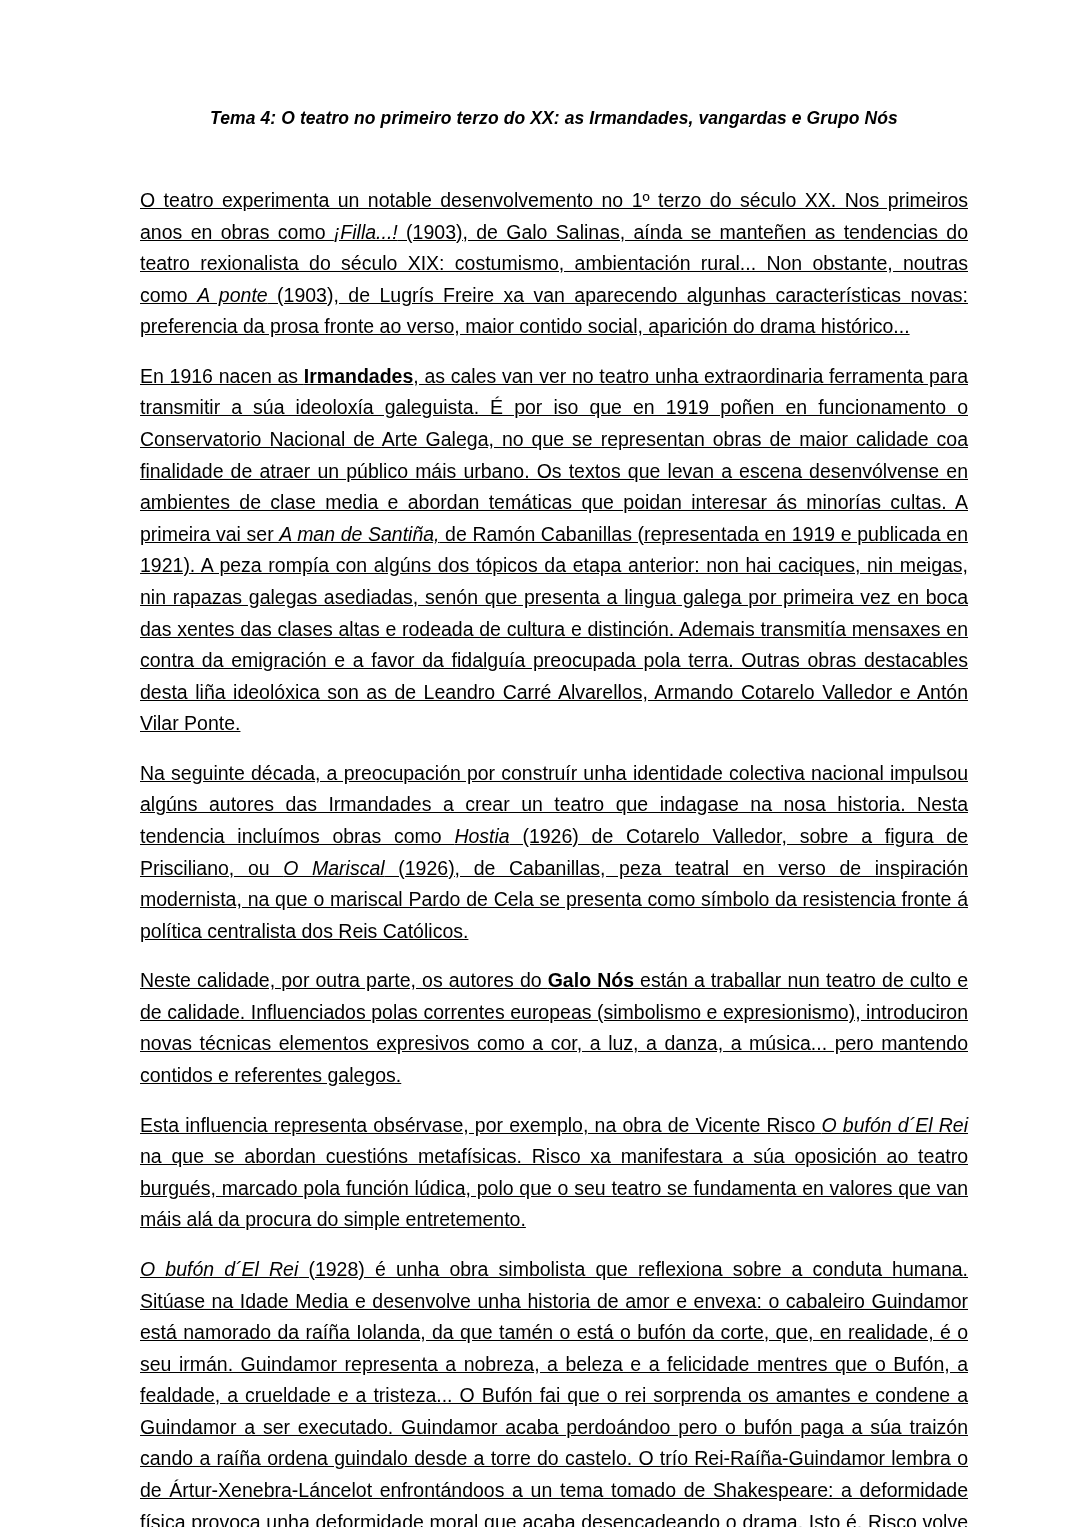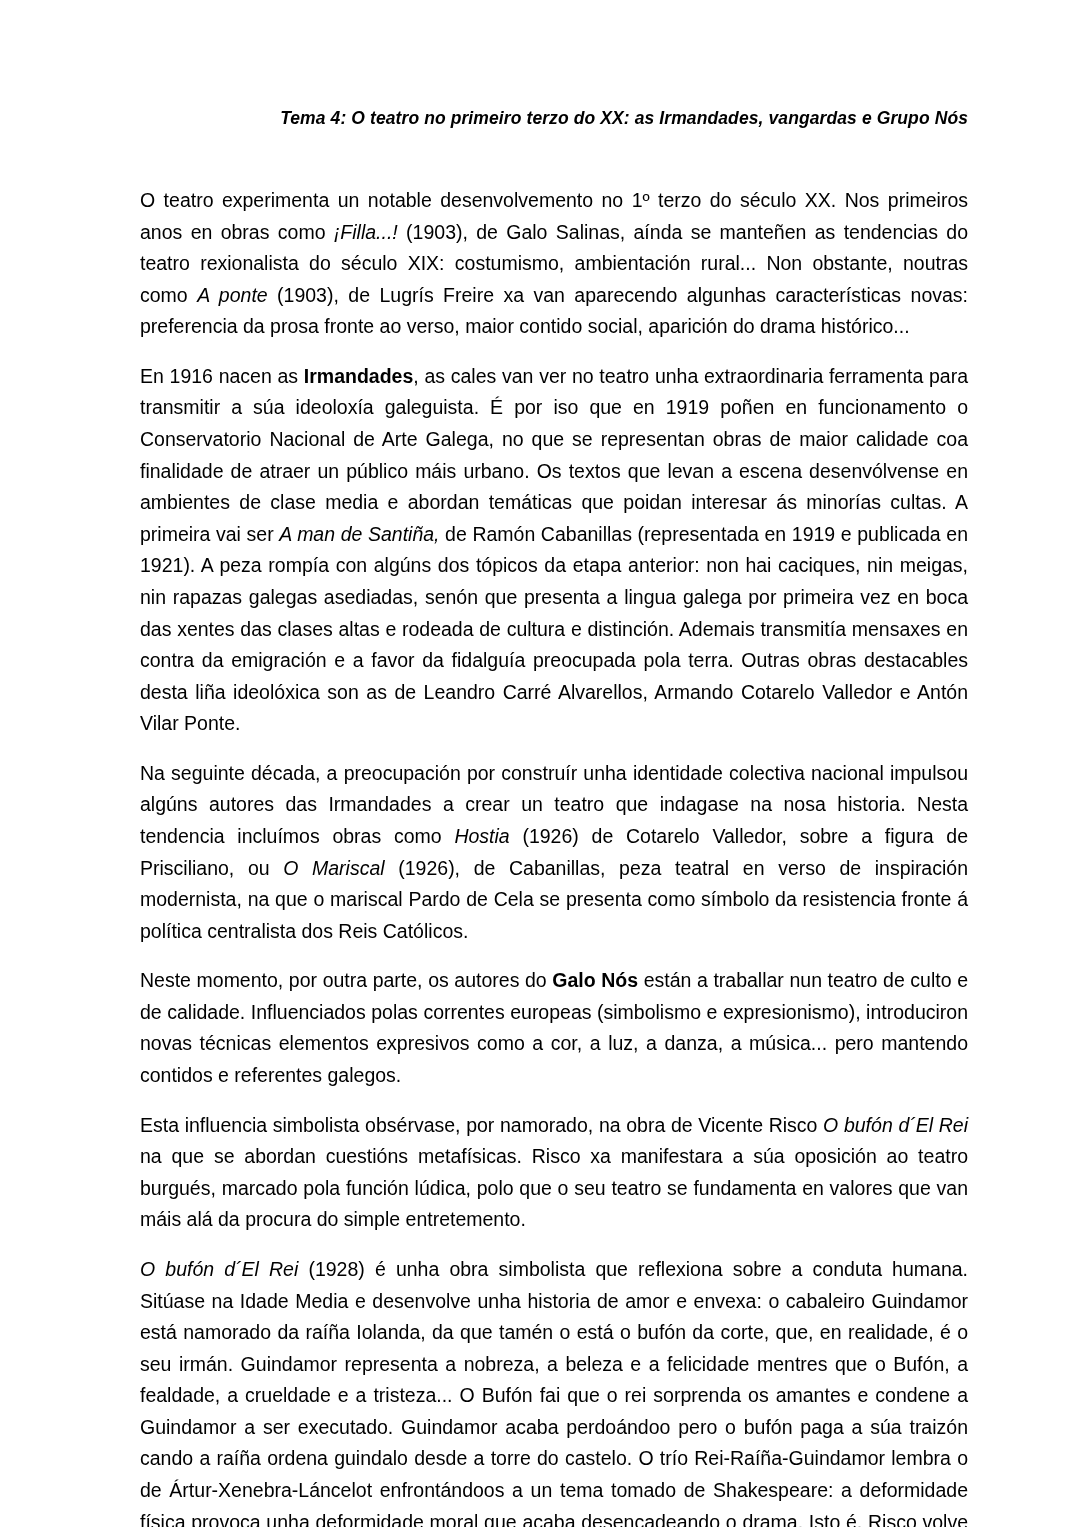--- a/index.html
+++ b/index.html
@@ -18,43 +18,44 @@
     min-height: 1527px;
     box-sizing: border-box;
     padding: 108px 112px 60px 140px;
     background: #ffffff;
   }
   .doc-title {
     font-family: "Liberation Sans", sans-serif;
     font-size: 17.5px;
     font-weight: bold;
     font-style: italic;
-    text-align: right;
+    text-align: center;
     margin: 0 0 56px 0;
     letter-spacing: 0.1px;
   }
   .para {
     font-family: "Liberation Sans", sans-serif;
     font-size: 19.5px;
     line-height: 1.62;
     text-align: justify;
     text-justify: inter-word;
     margin: 0 0 18px 0;
     hyphens: none;
+    text-decoration: underline;
   }
   .para:last-child { margin-bottom: 0; }
   i { font-style: italic; }
   b { font-weight: bold; }
 </style>
 </head>
 <body>
 
 <div class="page">
   <h1 class="doc-title">Tema 4: O teatro no primeiro terzo do XX: as Irmandades, vangardas e Grupo Nós</h1>
   <div class="body-text">
       <div class="para"><span>O teatro experimenta un notable desenvolvemento no 1º terzo do século XX. Nos primeiros anos en obras como </span><i>¡Filla...!</i><span> (1903), de Galo Salinas, aínda se  manteñen  as tendencias do teatro rexionalista do século XIX: costumismo, ambientación rural... Non obstante, noutras como </span><i>A ponte</i><span> (1903), de Lugrís Freire xa van aparecendo algunhas características novas: preferencia da prosa fronte ao verso, maior contido social, aparición do drama histórico...</span></div>
       <div class="para"><span>En 1916 nacen as </span><b>Irmandades</b><span>, as cales van ver no teatro unha extraordinaria ferramenta para transmitir a súa ideoloxía galeguista. É por iso que en 1919 poñen en funcionamento  o Conservatorio Nacional de Arte Galega, no que se representan obras de maior calidade coa finalidade de atraer un público máis urbano. Os textos que levan a escena desenvólvense en ambientes de clase media e abordan temáticas que poidan interesar ás minorías cultas. A primeira vai ser </span><i>A man de Santiña,</i><span> de Ramón Cabanillas (representada en  1919 e publicada en 1921). A peza rompía con algúns dos tópicos da etapa anterior: non hai caciques, nin meigas, nin rapazas galegas asediadas, senón que presenta a lingua galega por primeira vez en boca das xentes das clases altas e rodeada de cultura e distinción. Ademais transmitía mensaxes en contra da emigración e a favor da fidalguía preocupada pola terra. Outras obras destacables desta liña ideolóxica son as de Leandro Carré Alvarellos,  Armando Cotarelo Valledor e  Antón Vilar Ponte.</span></div>
       <div class="para"><span>Na seguinte década, a preocupación por construír unha identidade colectiva nacional impulsou algúns autores das Irmandades a crear un teatro que indagase na nosa historia. Nesta tendencia incluímos obras como </span><i>Hostia</i><span> (1926) de Cotarelo Valledor, sobre a figura de Prisciliano, ou </span><i>O Mariscal</i><span> (1926), de Cabanillas, peza teatral en verso de inspiración modernista, na que o mariscal Pardo de Cela se presenta como símbolo da resistencia fronte á política centralista dos Reis Católicos.</span></div>
-      <div class="para"><span>Neste momento, por outra parte, os autores do </span><b>Galo Nós</b><span> están a traballar nun  teatro de culto e de calidade. Influenciados polas correntes europeas (simbolismo e expresionismo), introduciron novas técnicas elementos expresivos como a cor, a luz, a danza, a música... pero mantendo contidos e referentes galegos.</span></div>
-      <div class="para"><span>Esta influencia simbolista  obsérvase, por namorado, na obra de Vicente Risco </span><i>O bufón d´El Rei</i><span> na que se abordan cuestións metafísicas. Risco xa manifestara a súa oposición ao teatro burgués, marcado pola función lúdica, polo que o seu teatro se  fundamenta en valores que van máis alá da procura do simple entretemento.</span></div>
+      <div class="para"><span>Neste calidade, por outra parte, os autores do </span><b>Galo Nós</b><span> están a traballar nun  teatro de culto e de calidade. Influenciados polas correntes europeas (simbolismo e expresionismo), introduciron novas técnicas elementos expresivos como a cor, a luz, a danza, a música... pero mantendo contidos e referentes galegos.</span></div>
+      <div class="para"><span>Esta influencia representa  obsérvase, por exemplo, na obra de Vicente Risco </span><i>O bufón d´El Rei</i><span> na que se abordan cuestións metafísicas. Risco xa manifestara a súa oposición ao teatro burgués, marcado pola función lúdica, polo que o seu teatro se  fundamenta en valores que van máis alá da procura do simple entretemento.</span></div>
       <div class="para"><i>O bufón d´El Rei</i><span> (1928) é unha obra simbolista que reflexiona sobre a conduta humana. Sitúase na Idade Media e desenvolve unha historia de amor e envexa: o cabaleiro Guindamor está namorado da raíña Iolanda, da que tamén o está o bufón da corte, que, en realidade, é o seu irmán. Guindamor  representa a nobreza, a beleza e a felicidade mentres que o Bufón, a fealdade, a crueldade e a tristeza... O Bufón fai que o rei sorprenda os amantes e condene a Guindamor a ser executado. Guindamor acaba perdoándoo pero o bufón paga a súa traizón cando a raíña ordena guindalo desde a torre do castelo. O trío Rei-Raíña-Guindamor lembra o  de   Ártur-Xenebra-Láncelot  enfrontándoos  a  un  tema  tomado  de  Shakespeare:  a deformidade física provoca unha deformidade moral que acaba desencadeando o drama. Isto é, Risco volve a mirada cara a literatura europea atlántica na procura de referentes distintos aos cultura mediterránea.</span></div>
     </div>
 </div>
 
 </body></html>

